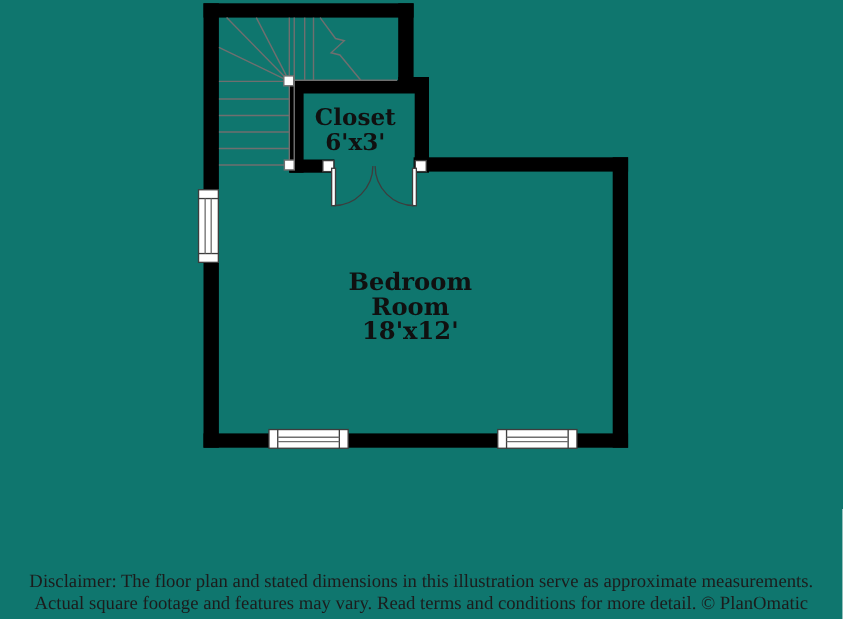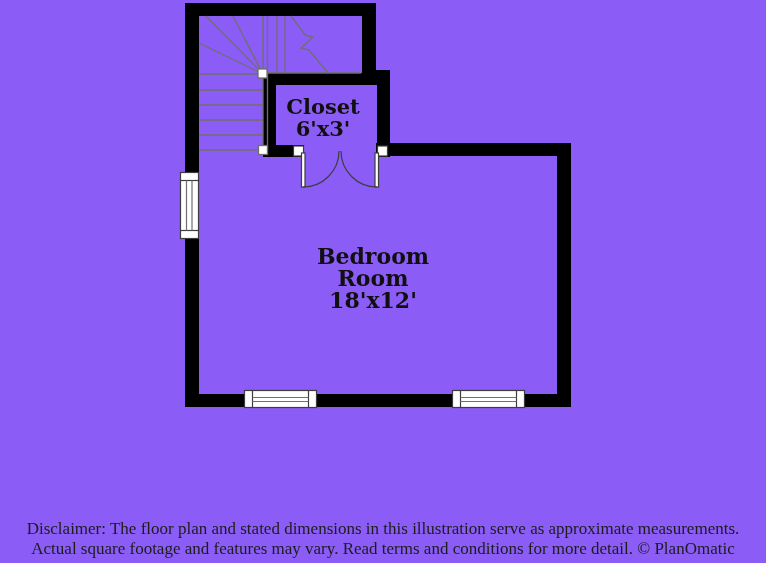--- a/index.html
+++ b/index.html
@@ -1,20 +1,20 @@
 <!DOCTYPE html>
 <html><head>
 <meta charset="utf-8">
 <style>
   html, body { margin: 0; padding: 0; background: #ffffff; }
   #stage {
     position: relative;
     width: 766px;
     height: 563px;
-    background: #8b5cf6;
+    background: #0f766e;
     overflow: hidden;
     font-family: "DejaVu Serif", serif;
   }
   svg { display: block; }
   .room-label {
     font-family: "DejaVu Serif", serif;
     font-weight: bold;
     text-anchor: middle;
   }
   .closet-label { font-size: 21px; }

